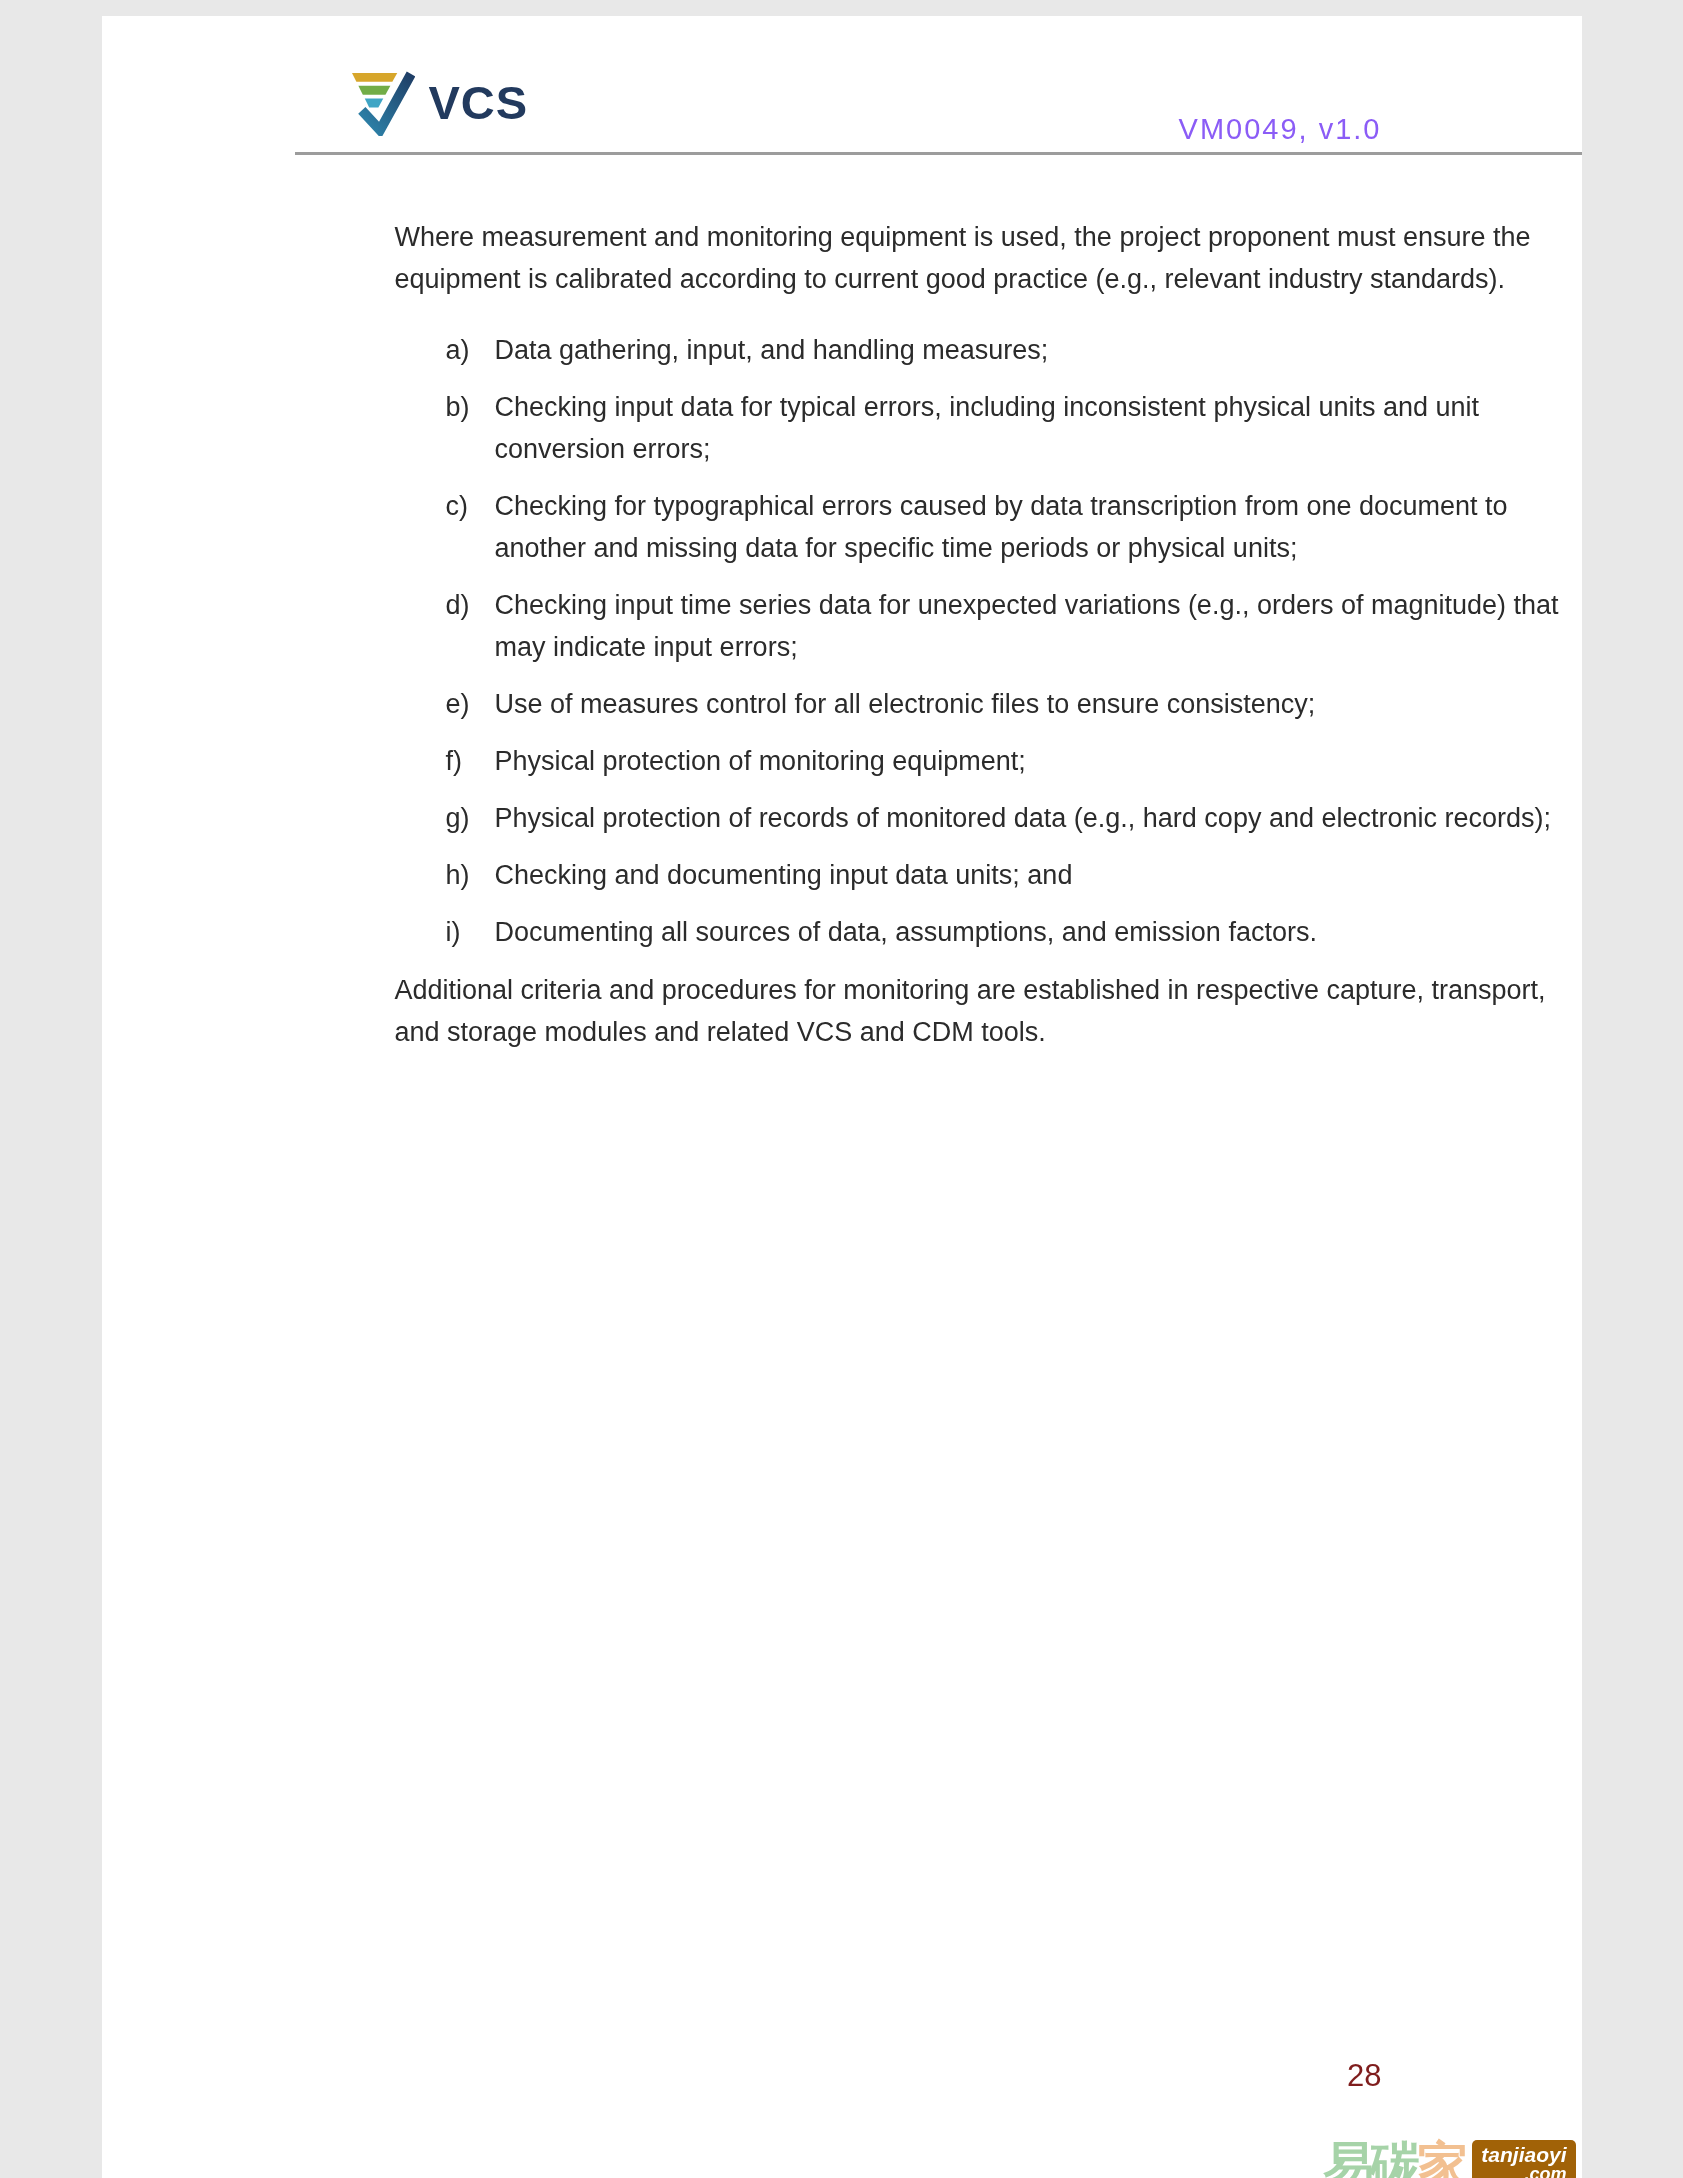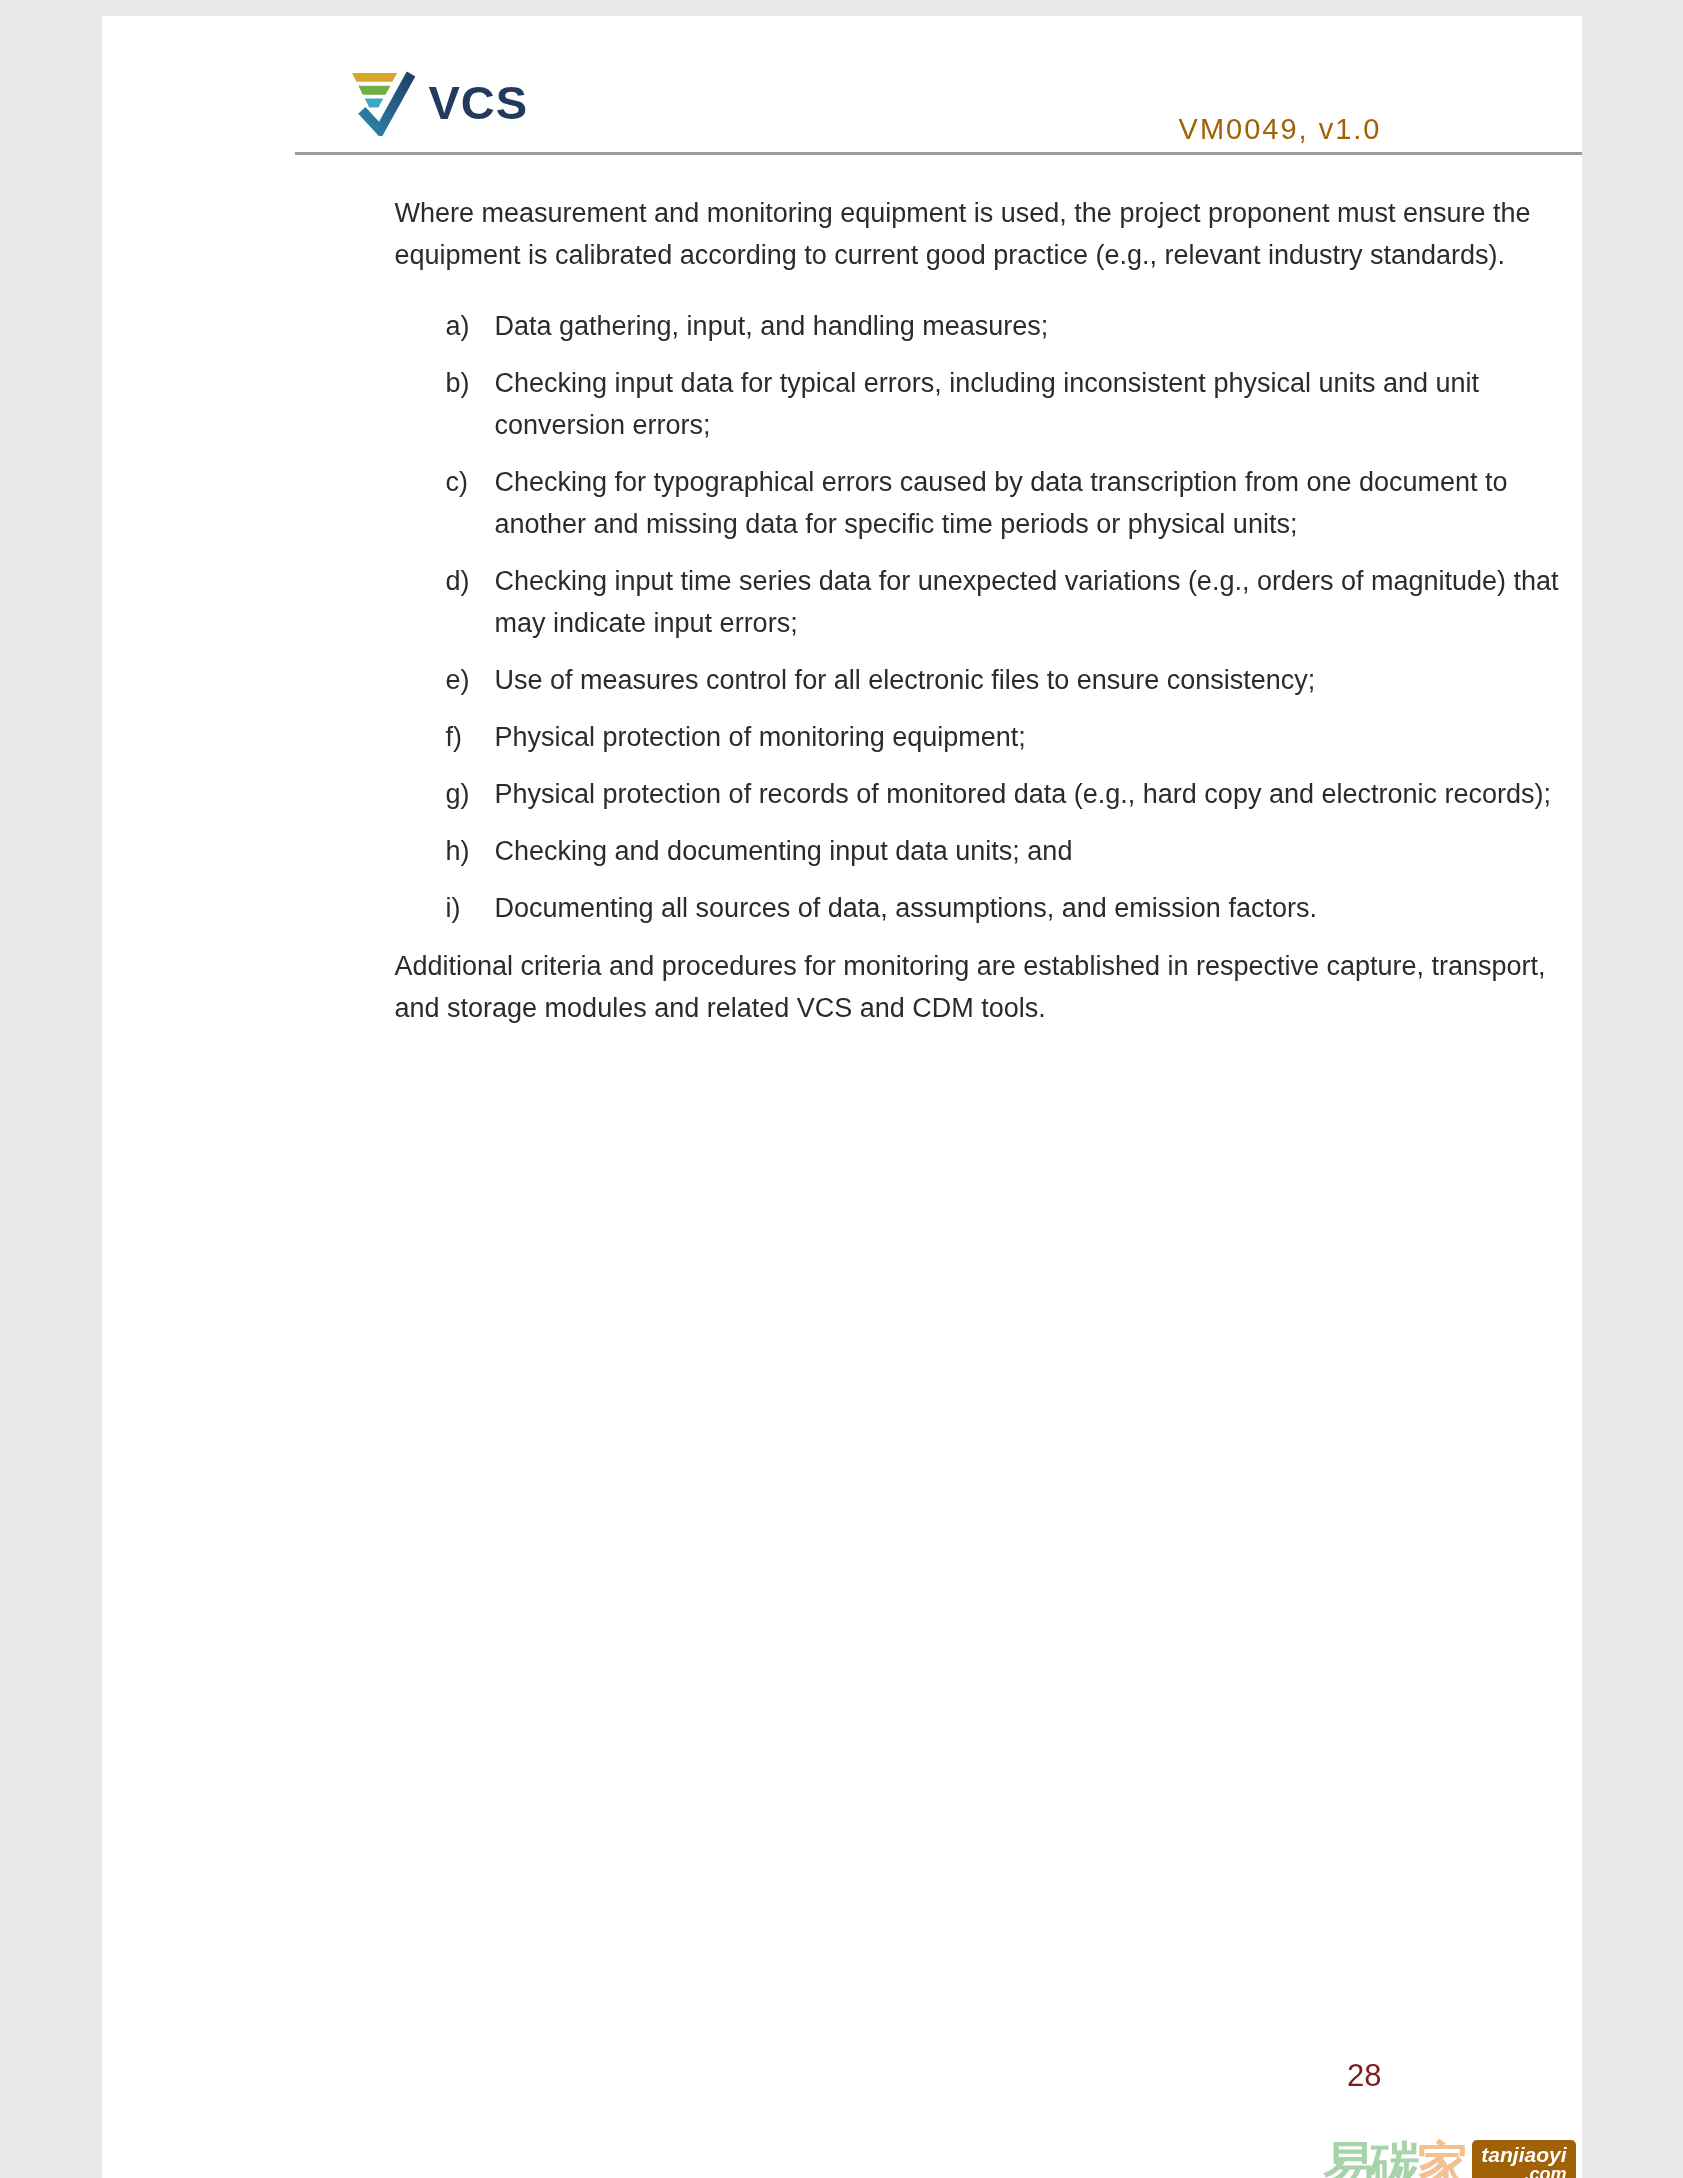--- a/index.html
+++ b/index.html
@@ -18,30 +18,30 @@
     position:absolute;left:248px;top:55px;
     display:flex;align-items:flex-start;
   }
   .logo svg{display:block;}
   .logo-word{
     font-size:47px;font-weight:bold;letter-spacing:1px;
     color:#223a5e;line-height:1;margin-left:14px;margin-top:8px;
   }
   .doc-code{
     position:absolute;right:200px;top:97px;
-    font-size:29px;letter-spacing:2px;color:#a16207;
+    font-size:29px;letter-spacing:2px;color:#8b5cf6;
     font-weight:normal;
   }
   .header-rule{
     position:absolute;left:193px;top:136px;
     width:1297px;height:3px;background:#9c9c9c;
   }
   
   .content{
-    position:absolute;left:293px;top:176px;width:1178px;
+    position:absolute;left:293px;top:200px;width:1178px;
     font-size:27px;line-height:42px;
   }
   .para{margin:0 0 29px 0;}
   .qa-intro{margin:0 0 21px 0;}
   .qa-list{margin:0 0 16px 0;padding:0;list-style:none;}
   .qa-item{display:flex;margin:0 0 15px 0;}
   .qa-marker{flex:0 0 49px;margin-left:51px;}
   .qa-text{flex:1 1 auto;}
   
   .page-number{

